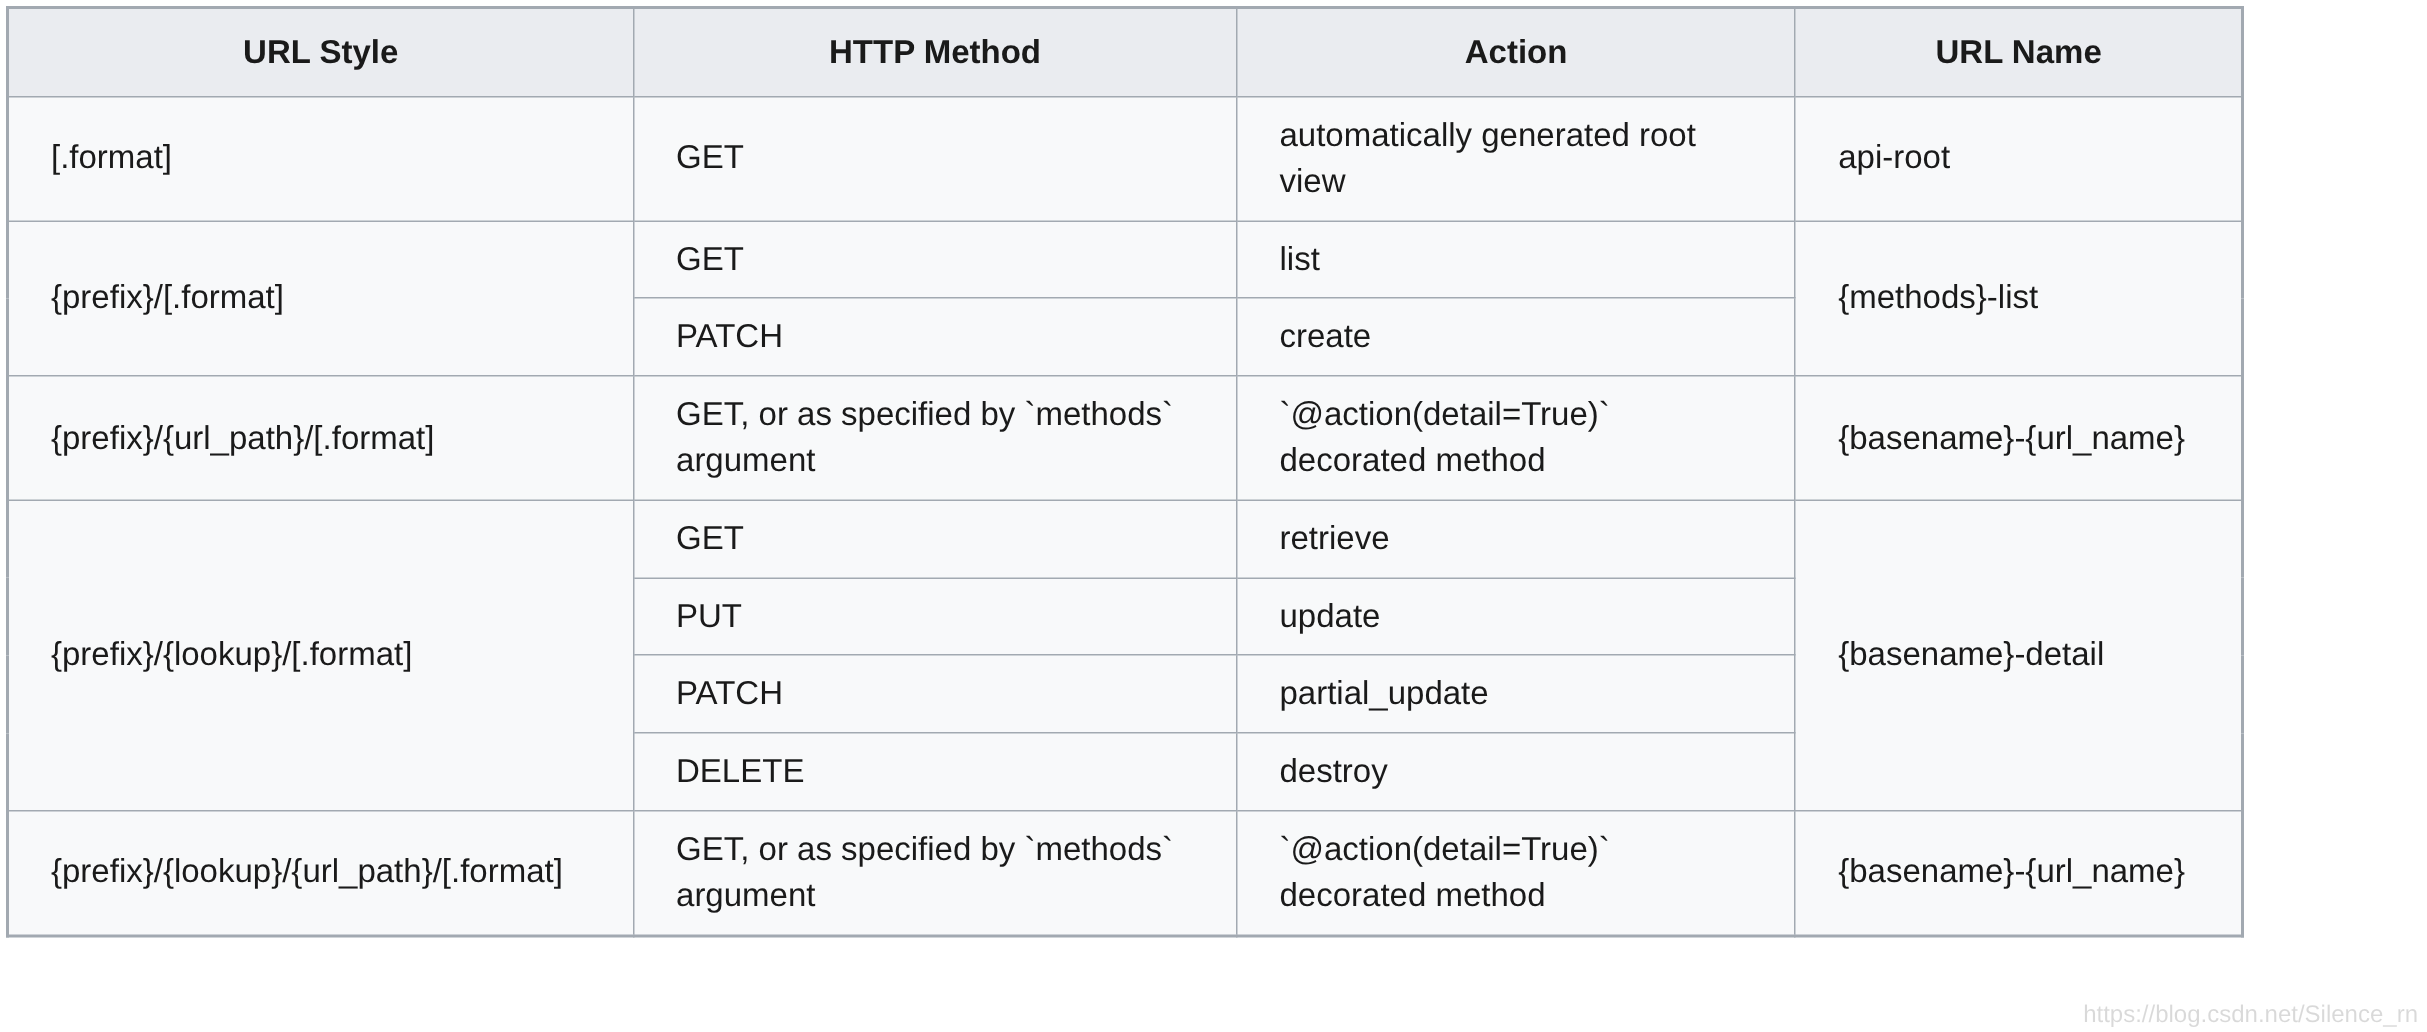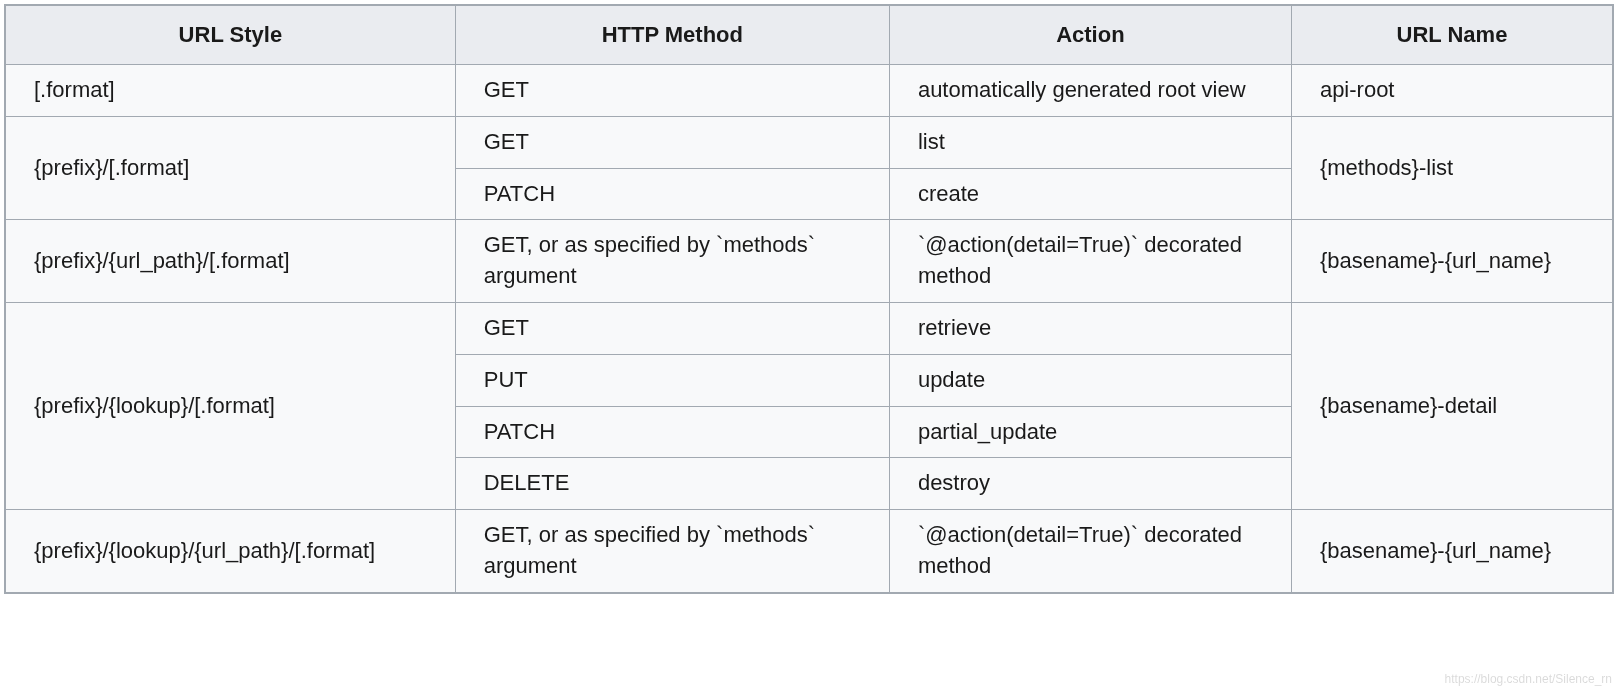--- a/index.html
+++ b/index.html
@@ -1,25 +1,25 @@
 <!DOCTYPE html>
 <html><head>
   <meta charset="utf-8">
   <style>
     * { box-sizing: border-box; margin: 0; padding: 0; }
     body { font-family: -apple-system, BlinkMacSystemFont, "Segoe UI", "Helvetica Neue", Arial, sans-serif; background: #fff; padding: 4px; font-size: 22px; color: #1a1a1a; }
-    table { border-collapse: collapse; width: 1610px; border: 2px solid #a2a9b1; }
+    table { border-collapse: collapse; width: 1492px; border: 2px solid #a2a9b1; }
     th, td { border: 1px solid #a2a9b1; text-align: left; vertical-align: middle; }
     th { background: #eaecf0; text-align: center; font-weight: 700; padding: 16px 10px; }
     td { background: #f8f9fa; padding: 10px 28px; line-height: 1.4; }
     .col-url-style   { width: 28%; }
     .col-http-method { width: 27%; }
     .col-action      { width: 25%; }
     .col-url-name    { width: 20%; }
-    .watermark { position: fixed; right: 6px; bottom: 2px; font-size: 12px; color: rgba(0,0,0,0.15); pointer-events: none; }
+    .watermark { position: fixed; right: 6px; bottom: 2px; font-size: 16px; color: rgba(0,0,0,0.15); pointer-events: none; }
   </style>
 </head>
 <body>
 
 <table>
   <colgroup>
     <col class="col-url-style">
     <col class="col-http-method">
     <col class="col-action">
     <col class="col-url-name">

